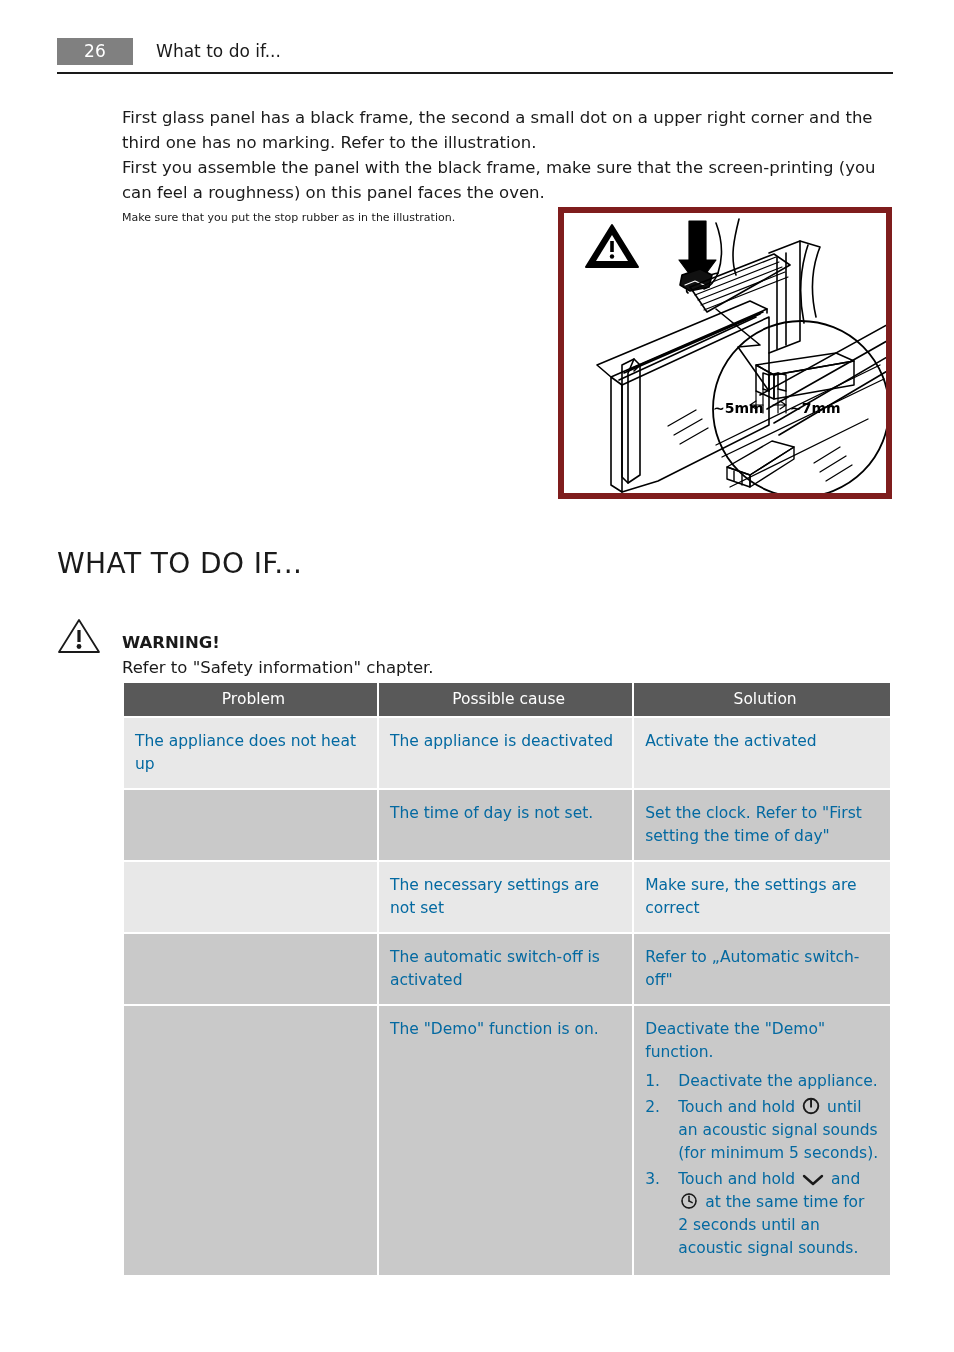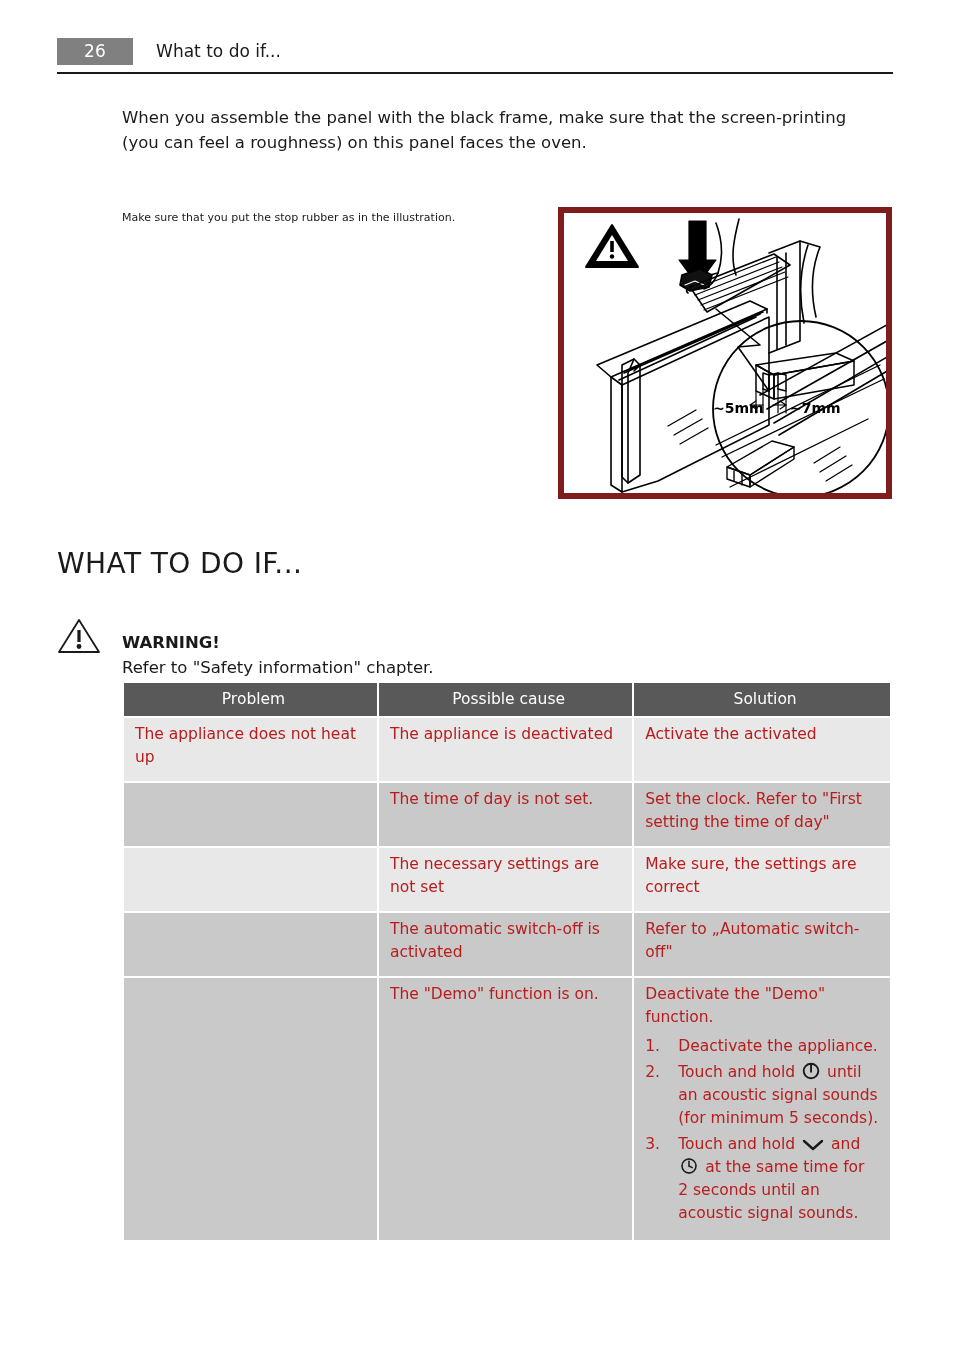--- a/index.html
+++ b/index.html
@@ -142,23 +142,23 @@
     background: #595959;
     color: #ffffff;
     font-weight: normal;
     font-size: 15.5px;
     text-align: center;
     padding: 7px 0 8px 6px;
     vertical-align: middle;
   }
   #trouble-table td {
     vertical-align: top;
-    padding: 5px 11px 12px 11px;
+    padding: 12px 11px 12px 11px;
     line-height: 23px;
-    color: #b91c1c;
+    color: #0369a1;
   }
   .row-light td { background: #e8e8e8; }
   .row-dark td  { background: #c9c9c9; }
 
   .col-problem  { width: 256px; }
   .col-cause    { width: 256px; }
   .col-solution { width: 258px; }
 
   
   .steps { margin-top: 6px; }
@@ -182,21 +182,22 @@
 </head>
 <body>
 
 <div id="page-header">
   <span id="page-number-box">26</span>
   <span id="header-title">What to do if...</span>
 </div>
 <div id="header-rule"></div>
 
 <div id="intro-block">
-  <p class="body-para">When you assemble the panel with the black frame, make sure that the screen-printing (you can feel a roughness) on this panel faces the oven.</p>
+  <p class="body-para">First glass panel has a black frame, the second a small dot on a upper right corner and the third one has no marking. Refer to the illustration.</p>
+  <p class="body-para">First you assemble the panel with the black frame, make sure that the screen-printing (you can feel a roughness) on this panel faces the oven.</p>
 </div>
 <p id="intro-para-3">Make sure that you put the stop rubber as in the illustration.</p>
 
 <div id="illustration-box">
   <svg width="330" height="288" viewBox="0 0 330 288" xmlns="http://www.w3.org/2000/svg">
     <g fill="none" stroke="#000" stroke-width="1.6" stroke-linejoin="round" stroke-linecap="round">
 
       <g>
         <path d="M48 12 L74 54 L22 54 Z" fill="#000" stroke="#000" stroke-width="2"></path>
         <path d="M48 22 L64 48 L32 48 Z" fill="#fff" stroke="none"></path>

